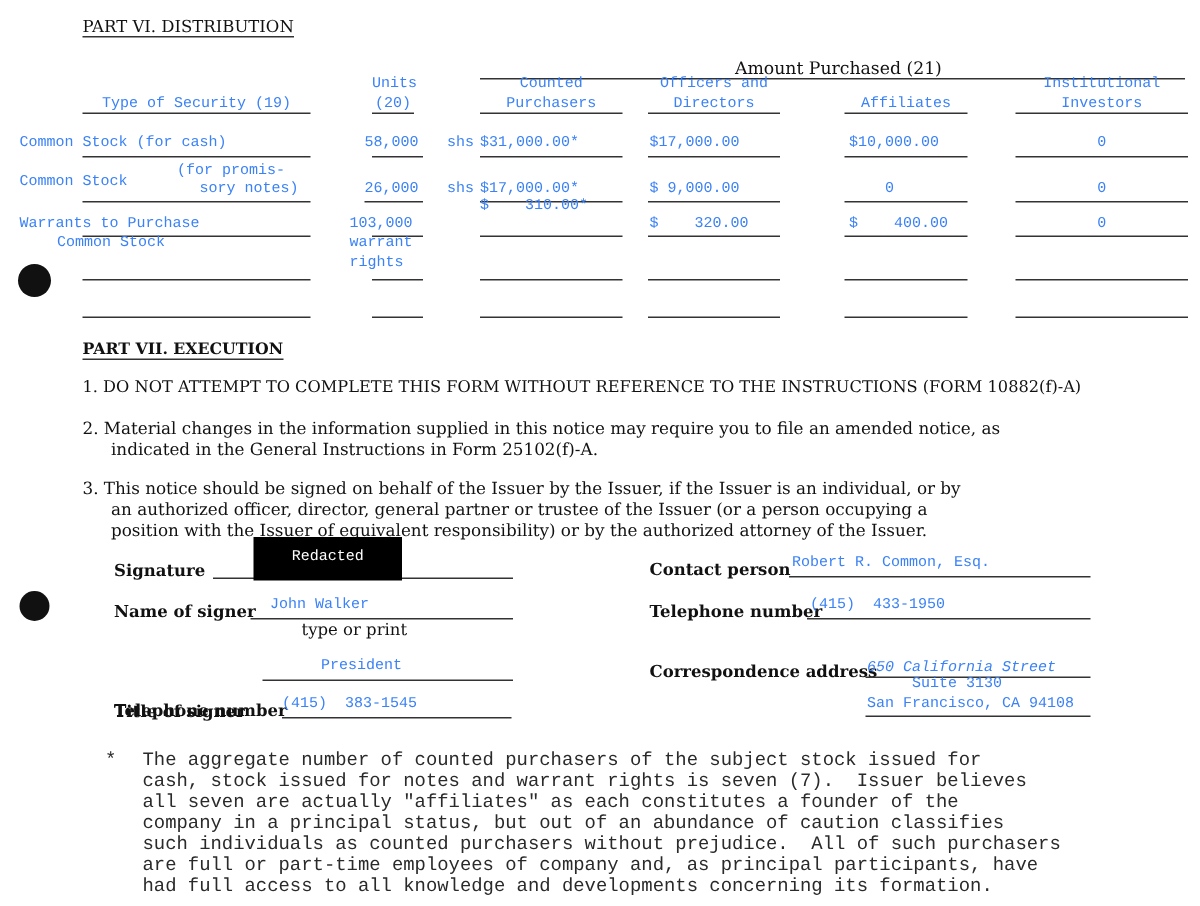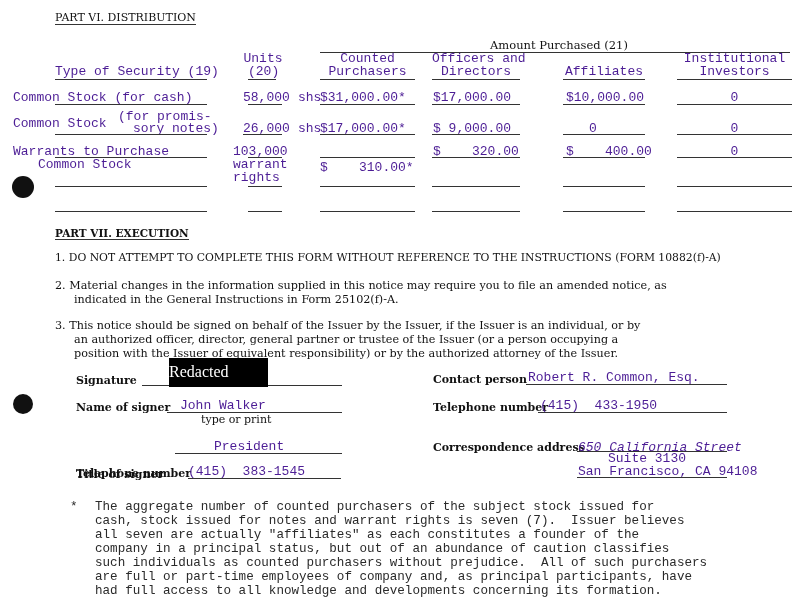--- a/index.html
+++ b/index.html
@@ -1,25 +1,25 @@
 <!DOCTYPE html>
 <html><head>
 <meta charset="utf-8">
 <style>
   html, body { margin:0; padding:0; }
   body { width:800px; height:604px; background:#ffffff; position:relative; overflow:hidden; color:#1a1a1a; }
   .abs { position:absolute; white-space:nowrap; }
-  .mono { font-family:"Liberation Mono","DejaVu Sans Mono",monospace; font-size:13px; color:#4c1d95; }
+  .mono { font-family:"Liberation Mono","DejaVu Sans Mono",monospace; font-size:10px; color:#3b82f6; }
   .serif { font-family:"DejaVu Serif","Liberation Serif",serif; font-size:11.5px; color:#111; }
   .bold { font-weight:bold; }
   .ul { border-bottom:1px solid #333; }
   .line { position:absolute; height:0; border-top:1px solid #333; }
   .ctr { text-align:center; }
   .dot { position:absolute; width:22px; height:22px; border-radius:50%; background:#111; }
-  .redact { position:absolute; background:#000; color:#fff; font-family:Liberation Serif, serif; font-size:16px; line-height:28px; }
+  .redact { position:absolute; background:#000; color:#fff; font-family:Liberation Mono, monospace; font-size:10px; text-align:center; line-height:28px; }
   .para { position:absolute; font-family:"DejaVu Serif","Liberation Serif",serif; font-size:11.2px; color:#111; line-height:15px; white-space:nowrap; }
   .foot { position:absolute; font-family:"Liberation Mono","DejaVu Sans Mono",monospace; font-size:12.6px; color:#2a2a2a; line-height:14.5px; white-space:nowrap; }
 </style>
 </head>
 <body>
 
 <div class="abs serif ul" style="left:55px;top:11px;font-size:11px;">PART VI. DISTRIBUTION</div>
 
 <div class="abs serif" style="left:490px;top:38px;font-size:11.5px;">Amount Purchased (21)</div>
 <div class="line" style="left:320px;top:52px;width:470px;"></div>
@@ -70,21 +70,21 @@
 </div>
 
 <div>
   <div class="abs mono" style="left:13px;top:144px;">Warrants to Purchase</div>
   <div class="line" style="left:55px;top:157px;width:152px;"></div>
   <div class="abs mono" style="left:38px;top:157px;">Common Stock</div>
   <div class="abs mono" style="left:233px;top:144px;">103,000</div>
   <div class="line" style="left:248px;top:157px;width:34px;"></div>
   <div class="abs mono" style="left:233px;top:157px;">warrant</div>
   <div class="abs mono" style="left:233px;top:170px;text-align:center;">rights</div>
-  <div class="abs mono" style="left:320px;top:160px;white-space:pre;">$    310.00*</div>
+  <div class="abs mono" style="left:320px;top:132px;white-space:pre;">$    310.00*</div>
   <div class="line" style="left:320px;top:157px;width:95px;"></div>
   <div class="abs mono" style="left:433px;top:144px;white-space:pre;">$    320.00</div>
   <div class="line" style="left:432px;top:157px;width:88px;"></div>
   <div class="abs mono" style="left:566px;top:144px;white-space:pre;">$    400.00</div>
   <div class="line" style="left:563px;top:157px;width:82px;"></div>
   <div class="abs mono ctr" style="left:677px;top:144px;width:115px;">0</div>
   <div class="line" style="left:677px;top:157px;width:115px;"></div>
 </div>
 
 <div>

